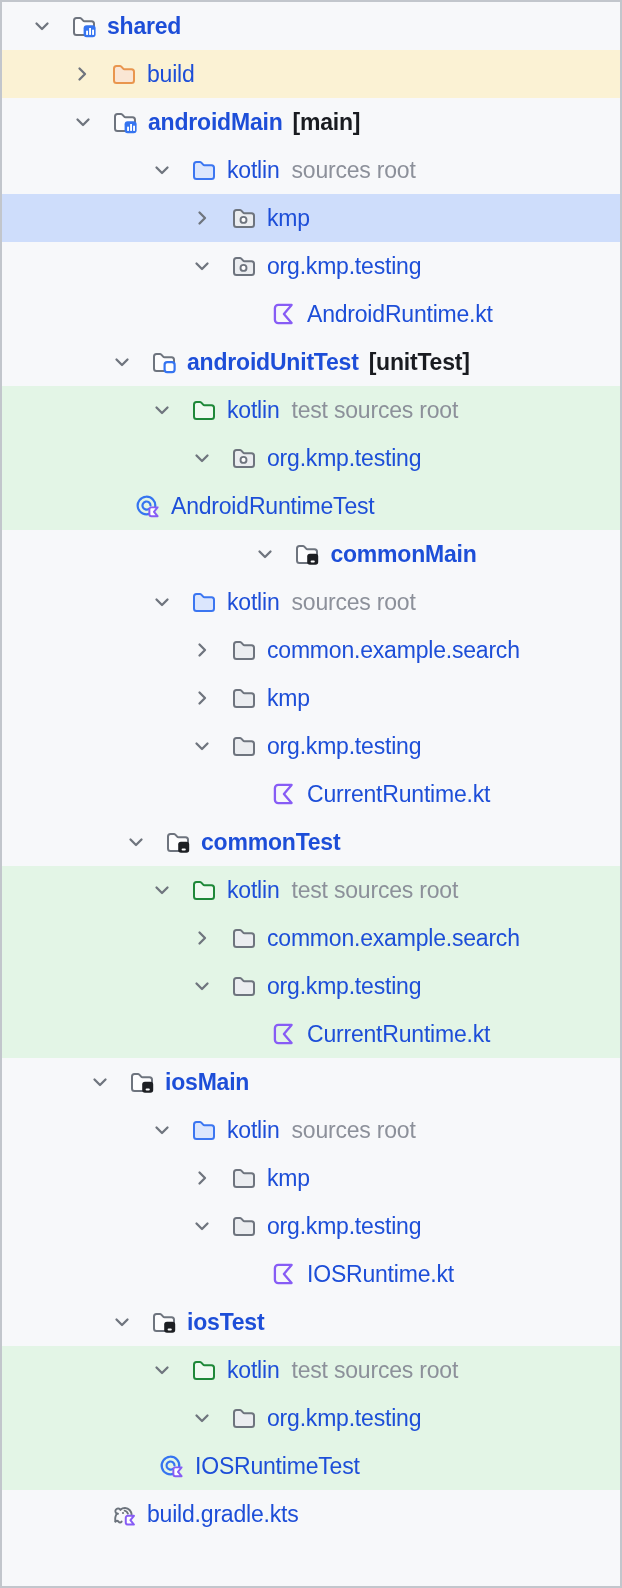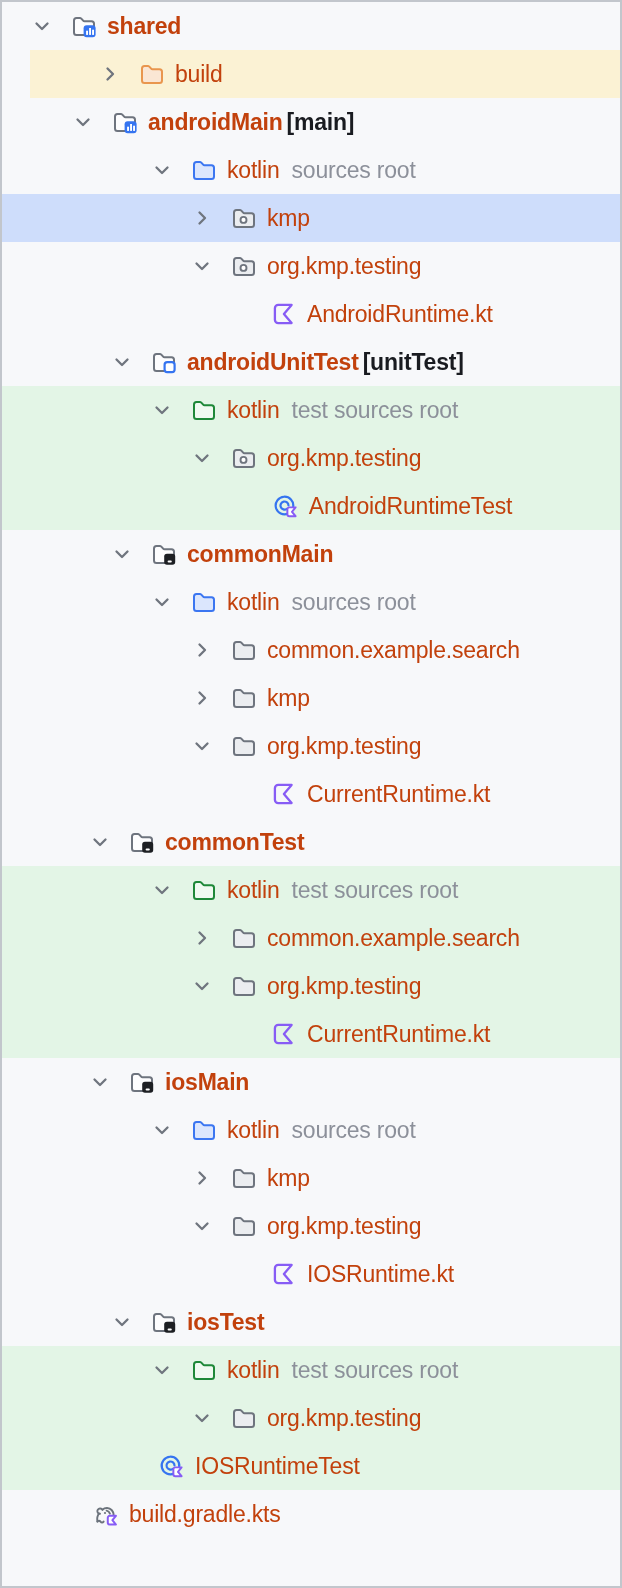--- a/index.html
+++ b/index.html
@@ -26,29 +26,29 @@
     margin-right:14px;
     display:flex;align-items:center;justify-content:center;
   }
   .icon{
     width:28px;height:28px;flex:0 0 28px;
     margin-right:9px;
     display:flex;align-items:center;justify-content:center;
   }
   .label{
     font-size:23px;
-    color:#c2410c;
+    color:#1d4ed8;
     letter-spacing:-0.2px;
   }
   .label.bold{font-weight:700;}
   .suffix{
     font-size:23px;
     color:#191B20;
     font-weight:700;
-    margin-left:4px;
+    margin-left:10px;
     letter-spacing:-0.2px;
   }
   .hint{
     font-size:23px;
     color:#8C909A;
     margin-left:12px;
     letter-spacing:-0.2px;
   }
 </style>
 </head>
@@ -65,21 +65,21 @@
         <svg width="28" height="28" viewBox="0 0 28 28" xmlns="http://www.w3.org/2000/svg">
           <path d="M4 8.4 V20.6 C4 22 5.1 23.1 6.5 23.1 H21.5 C22.9 23.1 24 22 24 20.6 V11.8 C24 10.4 22.9 9.3 21.5 9.3 H14.5 C14 9.3 13.5 9.1 13.2 8.7 L11.3 6.6 C10.9 6.2 10.4 6 9.9 6 H6.5 C5.1 6 4 7.1 4 8.5 Z" fill="#FDFDFE" stroke="#6E747E" stroke-width="2" stroke-linejoin="round"></path>
           <rect x="13.6" y="13.2" width="12" height="12" rx="3" fill="#3574F0"></rect>
           <rect x="16.1" y="18.7" width="1.9" height="4.2" fill="#fff"></rect>
           <rect x="19.1" y="16" width="1.9" height="6.9" fill="#fff"></rect>
           <rect x="22.1" y="17.7" width="1.9" height="5.2" fill="#fff"></rect>
         </svg>
       </span>
       <span class="label bold">shared</span>
     </div>
-    <div class="row bg-excluded" style="padding-left: 66px; margin-left: 28px;">
+    <div class="row bg-excluded" style="padding-left: 66px;">
       <span class="chev">
         <svg width="28" height="28" viewBox="0 0 28 28">
           <polyline points="11.5,8.5 17,14 11.5,19.5" fill="none" stroke="#6F757E" stroke-width="2.3" stroke-linecap="round" stroke-linejoin="round"></polyline>
         </svg>
       </span>
       <span class="icon">
         <svg width="28" height="28" viewBox="0 0 28 28" xmlns="http://www.w3.org/2000/svg">
           <path d="M4 8.4 V20.6 C4 22 5.1 23.1 6.5 23.1 H21.5 C22.9 23.1 24 22 24 20.6 V11.8 C24 10.4 22.9 9.3 21.5 9.3 H14.5 C14 9.3 13.5 9.1 13.2 8.7 L11.3 6.6 C10.9 6.2 10.4 6 9.9 6 H6.5 C5.1 6 4 7.1 4 8.5 Z" fill="#FAE6D4" stroke="#E9964E" stroke-width="2" stroke-linejoin="round"></path>
         </svg>
       </span>
@@ -190,34 +190,34 @@
         </svg>
       </span>
       <span class="icon">
         <svg width="28" height="28" viewBox="0 0 28 28" xmlns="http://www.w3.org/2000/svg">
           <path d="M4 8.4 V20.6 C4 22 5.1 23.1 6.5 23.1 H21.5 C22.9 23.1 24 22 24 20.6 V11.8 C24 10.4 22.9 9.3 21.5 9.3 H14.5 C14 9.3 13.5 9.1 13.2 8.7 L11.3 6.6 C10.9 6.2 10.4 6 9.9 6 H6.5 C5.1 6 4 7.1 4 8.5 Z" fill="#EBEDF0" stroke="#6E747E" stroke-width="2" stroke-linejoin="round"></path>
           <circle cx="13.5" cy="15.9" r="3" fill="#FFFFFF" stroke="#6E747E" stroke-width="1.9"></circle>
         </svg>
       </span>
       <span class="label">org.kmp.testing</span>
     </div>
-    <div class="row bg-test" style="padding-left: 120px; justify-content: center;">
+    <div class="row bg-test" style="padding-left: 90px;">
       <span class="chev"></span>
       <span class="icon">
         <svg width="28" height="28" viewBox="0 0 28 28" xmlns="http://www.w3.org/2000/svg">
           <path d="M16.2 21.5 A8.8 8.8 0 1 1 21.2 14.7" fill="none" stroke="#3574F0" stroke-width="2.2" stroke-linecap="round"></path>
           <path d="M14.8 16.8 A4 4 0 1 1 16.5 13.5" fill="none" stroke="#3574F0" stroke-width="2.2" stroke-linecap="round"></path>
           <g transform="translate(14.2 14.2) scale(0.585)">
             <path d="M16 2 H5.4 C3.5 2 2 3.5 2 5.4 V13.6 C2 15.5 3.5 17 5.4 17 H16 L9.9 9.5 Z" fill="#FFFFFF" stroke="#875CF5" stroke-width="3.4" stroke-linejoin="round"></path>
           </g>
         </svg>
       </span>
       <span class="label">AndroidRuntimeTest</span>
     </div>
-    <div class="row" style="padding-left: 106px;">
+    <div class="row" style="padding-left: 106px; justify-content: center;">
       <span class="chev">
         <svg width="28" height="28" viewBox="0 0 28 28">
           <polyline points="8.5,11.5 14,17 19.5,11.5" fill="none" stroke="#6F757E" stroke-width="2.3" stroke-linecap="round" stroke-linejoin="round"></polyline>
         </svg>
       </span>
       <span class="icon">
         <svg width="28" height="28" viewBox="0 0 28 28" xmlns="http://www.w3.org/2000/svg">
           <path d="M4 8.4 V20.6 C4 22 5.1 23.1 6.5 23.1 H21.5 C22.9 23.1 24 22 24 20.6 V11.8 C24 10.4 22.9 9.3 21.5 9.3 H14.5 C14 9.3 13.5 9.1 13.2 8.7 L11.3 6.6 C10.9 6.2 10.4 6 9.9 6 H6.5 C5.1 6 4 7.1 4 8.5 Z" fill="#FDFDFE" stroke="#6E747E" stroke-width="2" stroke-linejoin="round"></path>
           <rect x="14.2" y="13.8" width="11" height="11" rx="2.8" fill="#1D1F23"></rect>
           <rect x="17.6" y="20.6" width="4.2" height="2" rx="1" fill="#FFFFFF"></rect>
@@ -280,21 +280,21 @@
     </div>
     <div class="row" style="padding-left: 226px;">
       <span class="chev"></span>
       <span class="icon">
         <svg width="28" height="28" viewBox="0 0 28 28" xmlns="http://www.w3.org/2000/svg">
           <path d="M21.6 4.9 H8.3 C6.4 4.9 4.9 6.4 4.9 8.3 V19.7 C4.9 21.6 6.4 23.1 8.3 23.1 H21.6 L13.9 14 Z" fill="none" stroke="#875CF5" stroke-width="2.3" stroke-linejoin="round"></path>
         </svg>
       </span>
       <span class="label">CurrentRuntime.kt</span>
     </div>
-    <div class="row" style="padding-left: 84px; align-items: center;">
+    <div class="row" style="padding-left: 120px; align-items: center;">
       <span class="chev">
         <svg width="28" height="28" viewBox="0 0 28 28">
           <polyline points="8.5,11.5 14,17 19.5,11.5" fill="none" stroke="#6F757E" stroke-width="2.3" stroke-linecap="round" stroke-linejoin="round"></polyline>
         </svg>
       </span>
       <span class="icon">
         <svg width="28" height="28" viewBox="0 0 28 28" xmlns="http://www.w3.org/2000/svg">
           <path d="M4 8.4 V20.6 C4 22 5.1 23.1 6.5 23.1 H21.5 C22.9 23.1 24 22 24 20.6 V11.8 C24 10.4 22.9 9.3 21.5 9.3 H14.5 C14 9.3 13.5 9.1 13.2 8.7 L11.3 6.6 C10.9 6.2 10.4 6 9.9 6 H6.5 C5.1 6 4 7.1 4 8.5 Z" fill="#FDFDFE" stroke="#6E747E" stroke-width="2" stroke-linejoin="round"></path>
           <rect x="14.2" y="13.8" width="11" height="11" rx="2.8" fill="#1D1F23"></rect>
           <rect x="17.6" y="20.6" width="4.2" height="2" rx="1" fill="#FFFFFF"></rect>
@@ -463,21 +463,21 @@
         <svg width="28" height="28" viewBox="0 0 28 28" xmlns="http://www.w3.org/2000/svg">
           <path d="M16.2 21.5 A8.8 8.8 0 1 1 21.2 14.7" fill="none" stroke="#3574F0" stroke-width="2.2" stroke-linecap="round"></path>
           <path d="M14.8 16.8 A4 4 0 1 1 16.5 13.5" fill="none" stroke="#3574F0" stroke-width="2.2" stroke-linecap="round"></path>
           <g transform="translate(14.2 14.2) scale(0.585)">
             <path d="M16 2 H5.4 C3.5 2 2 3.5 2 5.4 V13.6 C2 15.5 3.5 17 5.4 17 H16 L9.9 9.5 Z" fill="#FFFFFF" stroke="#875CF5" stroke-width="3.4" stroke-linejoin="round"></path>
           </g>
         </svg>
       </span>
       <span class="label">IOSRuntimeTest</span>
     </div>
-    <div class="row" style="padding-left: 48px; border-radius: 10px;">
+    <div class="row" style="padding-left: 66px; border-radius: 10px;">
       <span class="chev"></span>
       <span class="icon">
         <svg width="28" height="28" viewBox="0 0 28 28" xmlns="http://www.w3.org/2000/svg">
           <g fill="none" stroke="#6C737C" stroke-width="1.9" stroke-linecap="round">
             <path d="M5.4 21.6 C4.9 18.8 5.4 15.6 7.1 13.4"></path>
             <path d="M5.4 21.6 C6.3 20.4 7.6 20.4 8.5 21.6 C9.4 22.8 10.7 22.8 11.6 21.6"></path>
             <path d="M8 13.8 C6.3 13.7 5.1 12.3 5.4 10.7 C5.7 9.2 7.1 8.2 8.6 8.5 C9.4 8.6 10 9.1 10.4 9.7"></path>
             <path d="M10.4 9.7 C13.1 7.3 17.3 7.5 19.6 10 C21.5 12 22 15 21.1 17.5"></path>
             <path d="M14.6 10.6 C16.2 10.9 17.4 12 17.9 13.6"></path>
           </g>

